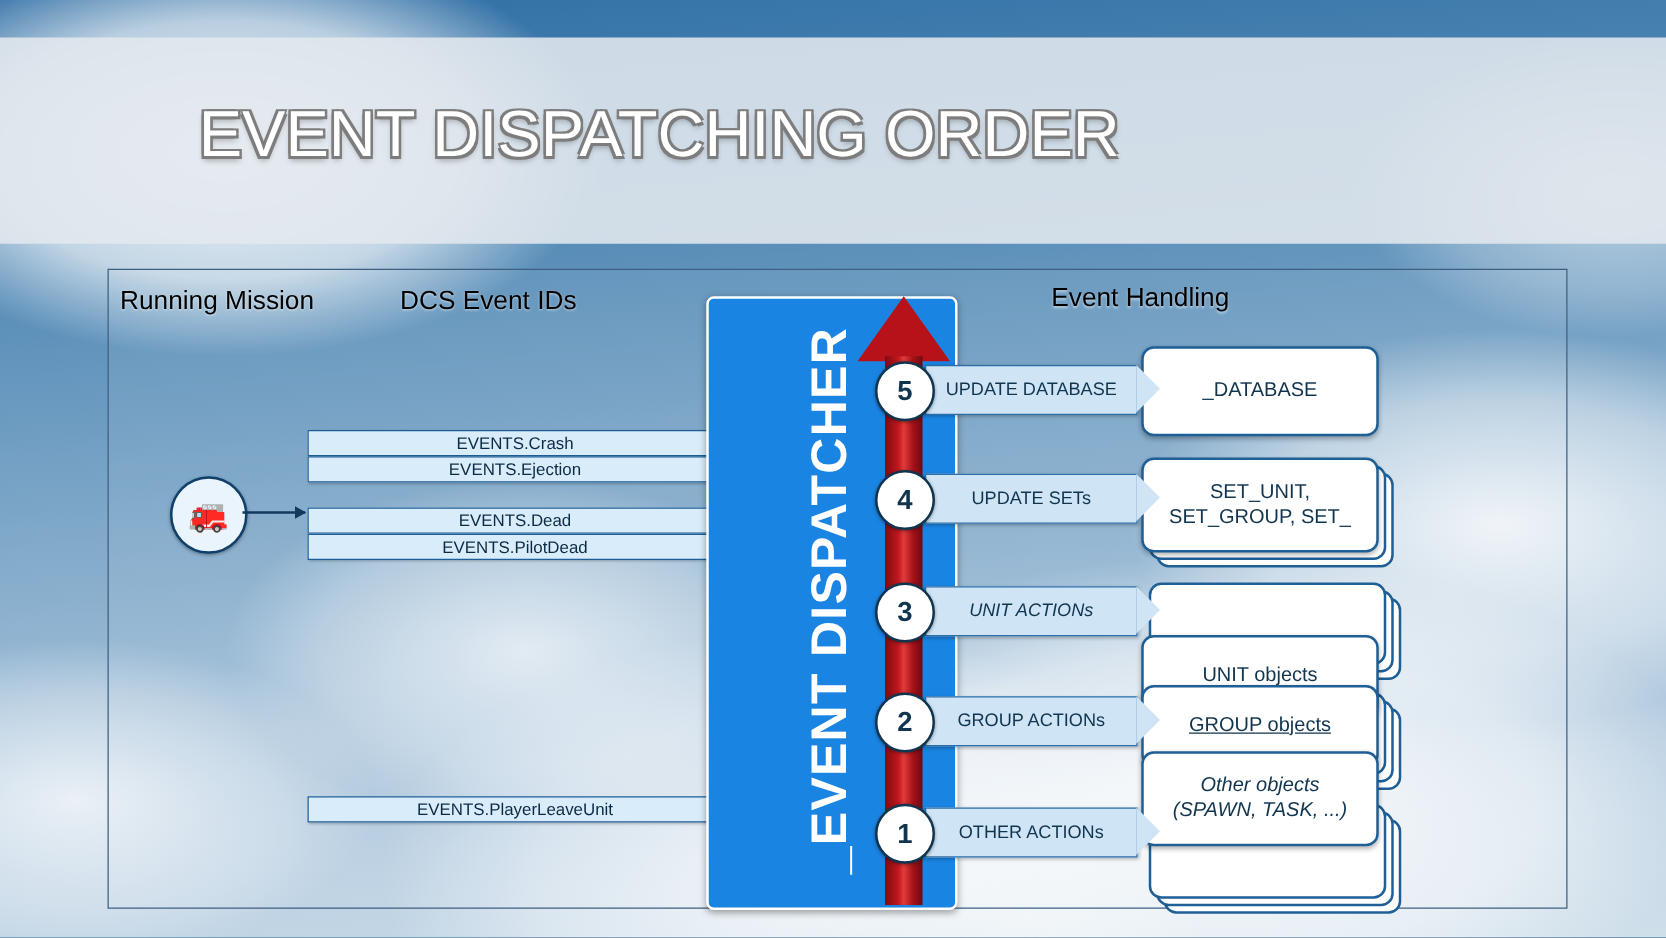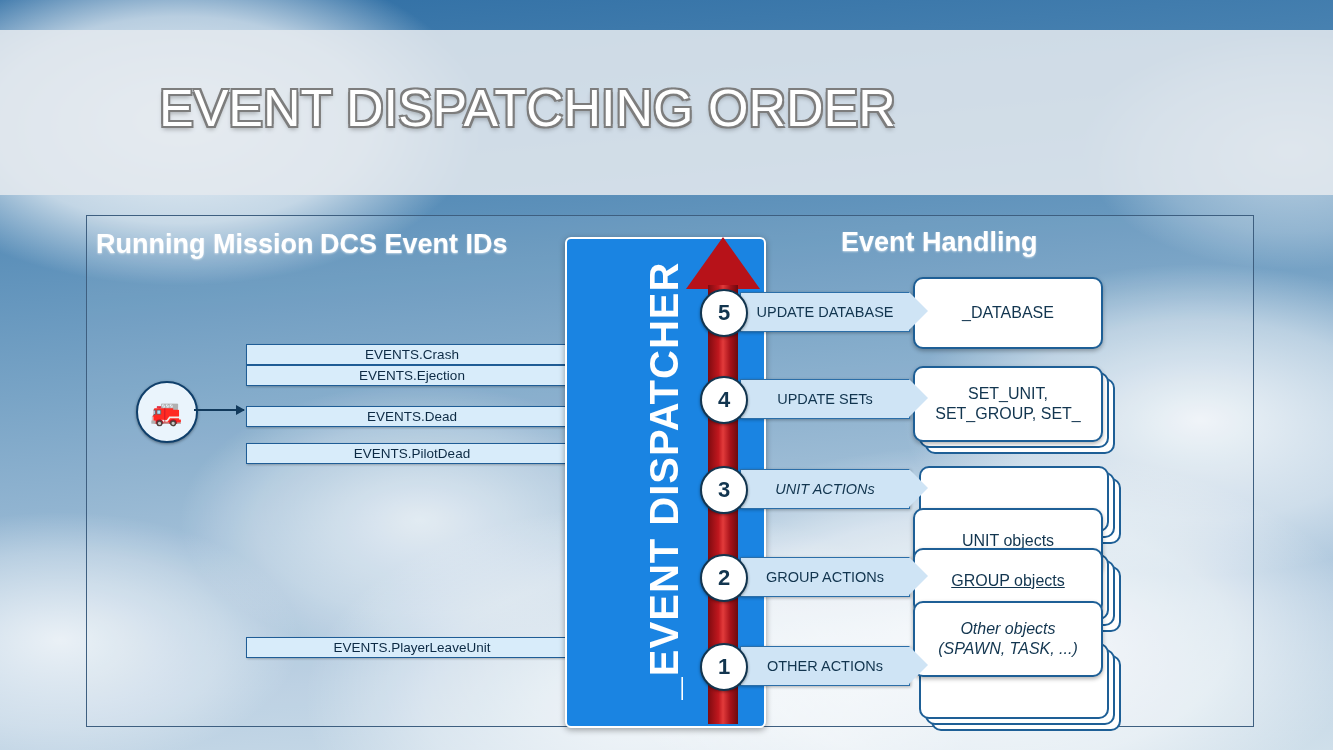--- a/index.html
+++ b/index.html
@@ -37,21 +37,21 @@
     white-space:nowrap;
     margin-left:14px;
   }
   
   #frame{
     position:absolute;left:86px;top:215px;width:1166px;height:510px;
     border:1px solid #3e5f80;
     background:rgba(255,255,255,.06);
   }
   .hdr{
-    position:absolute;color:#ffffff;font-size:27px;font-weight:bold;
+    position:absolute;color:#000000;font-size:21px;font-weight:normal;
     white-space:nowrap;text-shadow:0 1px 2px rgba(255,255,255,.55);
   }
   #hdr-running{left:96px;top:229px;}
   #hdr-ids{left:320px;top:229px;}
   #hdr-handling{left:841px;top:227px;}
 
   
   #dispatcher{
     position:absolute;left:565px;top:237px;width:197px;height:487px;
     background:#1a84e2;border:2px solid #ffffff;border-radius:6px;
@@ -148,21 +148,21 @@
   <span class="tip"></span>
 </div>
 <div class="evt" style="left:246px;top:365px;width:330px;">
   <span>EVENTS.Ejection</span>
   <span class="tip"></span>
 </div>
 <div class="evt" style="left:246px;top:406px;width:330px;">
   <span>EVENTS.Dead</span>
   <span class="tip"></span>
 </div>
-<div class="evt" style="left:246px;top:443px;width:330px;">
+<div class="evt" style="left:246px;top:427px;width:330px;">
   <span>EVENTS.PilotDead</span>
   <span class="tip"></span>
 </div>
 <div class="evt" style="left:246px;top:637px;width:330px;">
   <span>EVENTS.PlayerLeaveUnit</span>
   <span class="tip"></span>
 </div>
 
 <div id="dispatcher"></div>
 <div id="dispatcher-label">_EVENT DISPATCHER</div>

